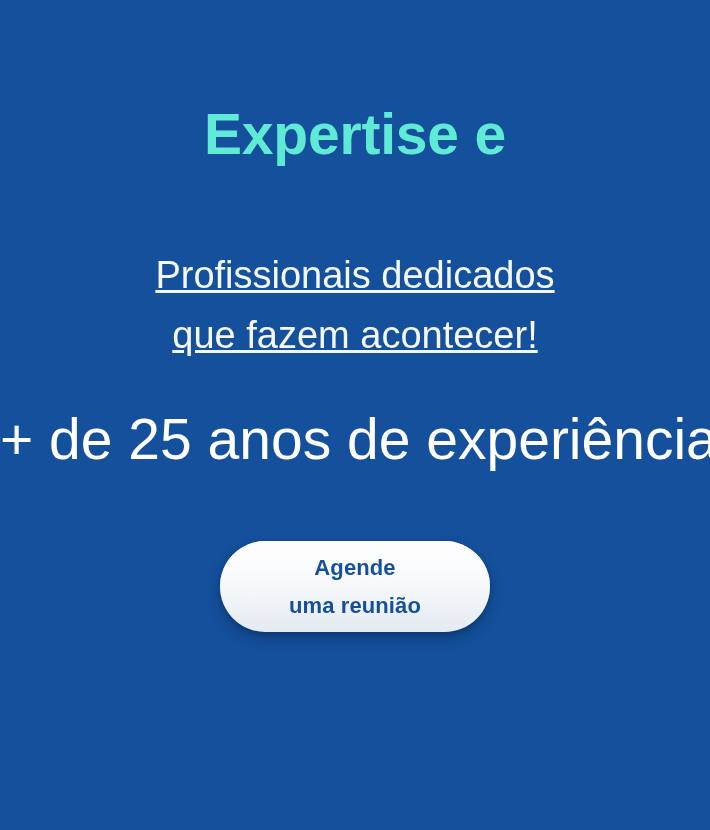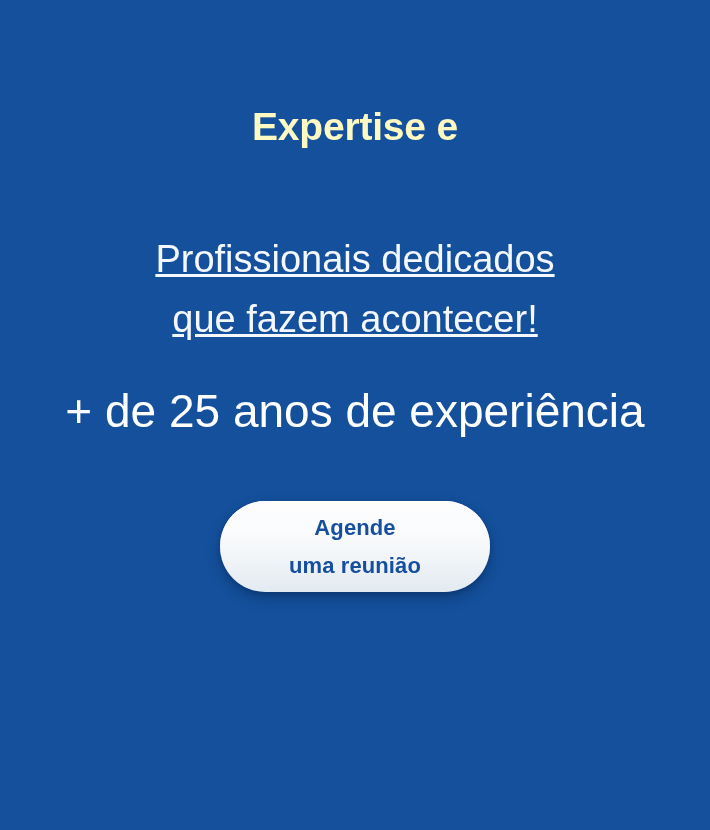--- a/index.html
+++ b/index.html
@@ -23,26 +23,26 @@
     height: 830px;
     background: #14509c;
     display: flex;
     flex-direction: column;
     align-items: center;
     text-align: center;
   }
 
   
   .heading {
-    margin: 4px;
+    margin: 12px;
     padding: 0;
     width: 100%;
-    color: #fef9c3;
+    color: #5eead4;
     font-weight: 700;
-    font-size: 39px;
+    font-size: 57px;
     line-height: 89px;
     letter-spacing: -0.2px;
     padding-top: 78px;
   }
 
   .heading .hline {
     display: block;
     white-space: nowrap;
   }
 
@@ -59,26 +59,26 @@
   }
 
   .subtext .sline {
     display: block;
     white-space: nowrap;
     text-decoration: underline;
   }
 
   
   .highlight {
-    margin: 0;
+    margin: 12px;
     padding: 0;
     width: 100%;
     color: #ffffff;
     font-weight: 300;
-    font-size: 46px;
+    font-size: 57px;
     line-height: 56px;
     white-space: nowrap;
     padding-top: 34px;
   }
 
   
   .cta-wrap {
     width: 100%;
     display: flex;
     justify-content: center;

